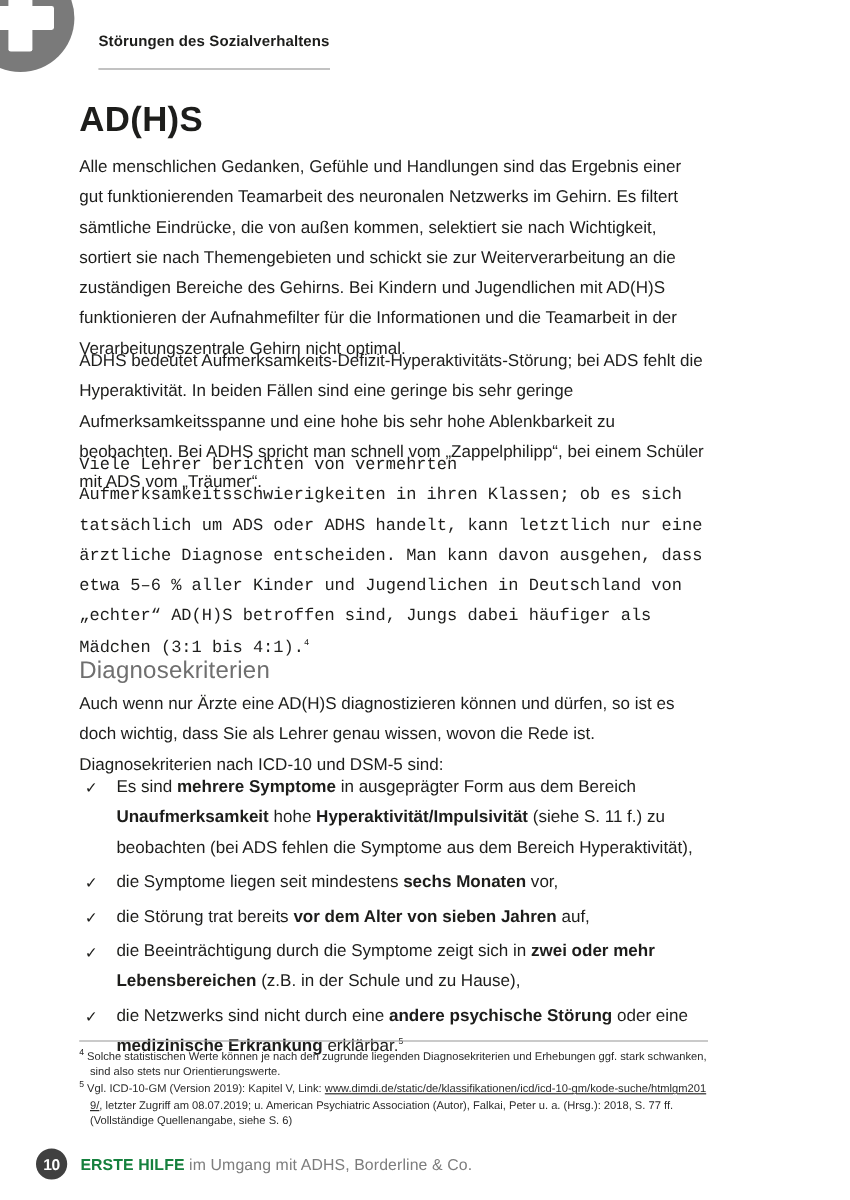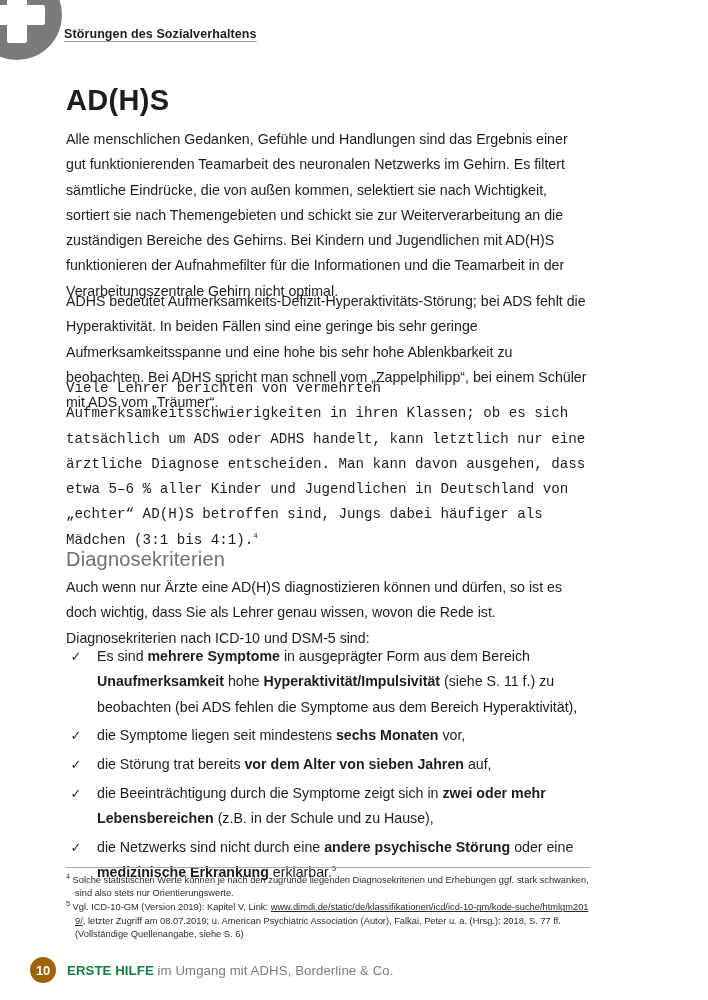--- a/index.html
+++ b/index.html
@@ -51,27 +51,27 @@
   .page {
     position: absolute;
     left: 0; top: 0;
     width: 708px;
     height: 1000px;
   }
 
   
   .running-head {
     position: absolute;
-    left: 64px;
+    left: 82px;
     top: 27px;
     font-size: 12.5px;
     font-weight: bold;
     letter-spacing: 0.1px;
     color: #1d1d1b;
-    padding-bottom: 0;
+    padding-bottom: 16px;
     border-bottom: 1px solid #9a9a9a;
     display: inline-block;
     white-space: nowrap;
   }
 
   
   .page-title {
     position: absolute;
     left: 66px;
     top: 66px;
@@ -183,21 +183,21 @@
     position: absolute;
     left: 30px;
     top: 957px;
     display: flex;
     align-items: center;
   }
   .page-number {
     width: 26px;
     height: 26px;
     border-radius: 50%;
-    background: #a16207;
+    background: #404040;
     color: #ffffff;
     font-size: 13px;
     font-weight: bold;
     display: flex;
     align-items: center;
     justify-content: center;
     letter-spacing: -0.2px;
   }
   .footer-text {
     margin-left: 11px;

